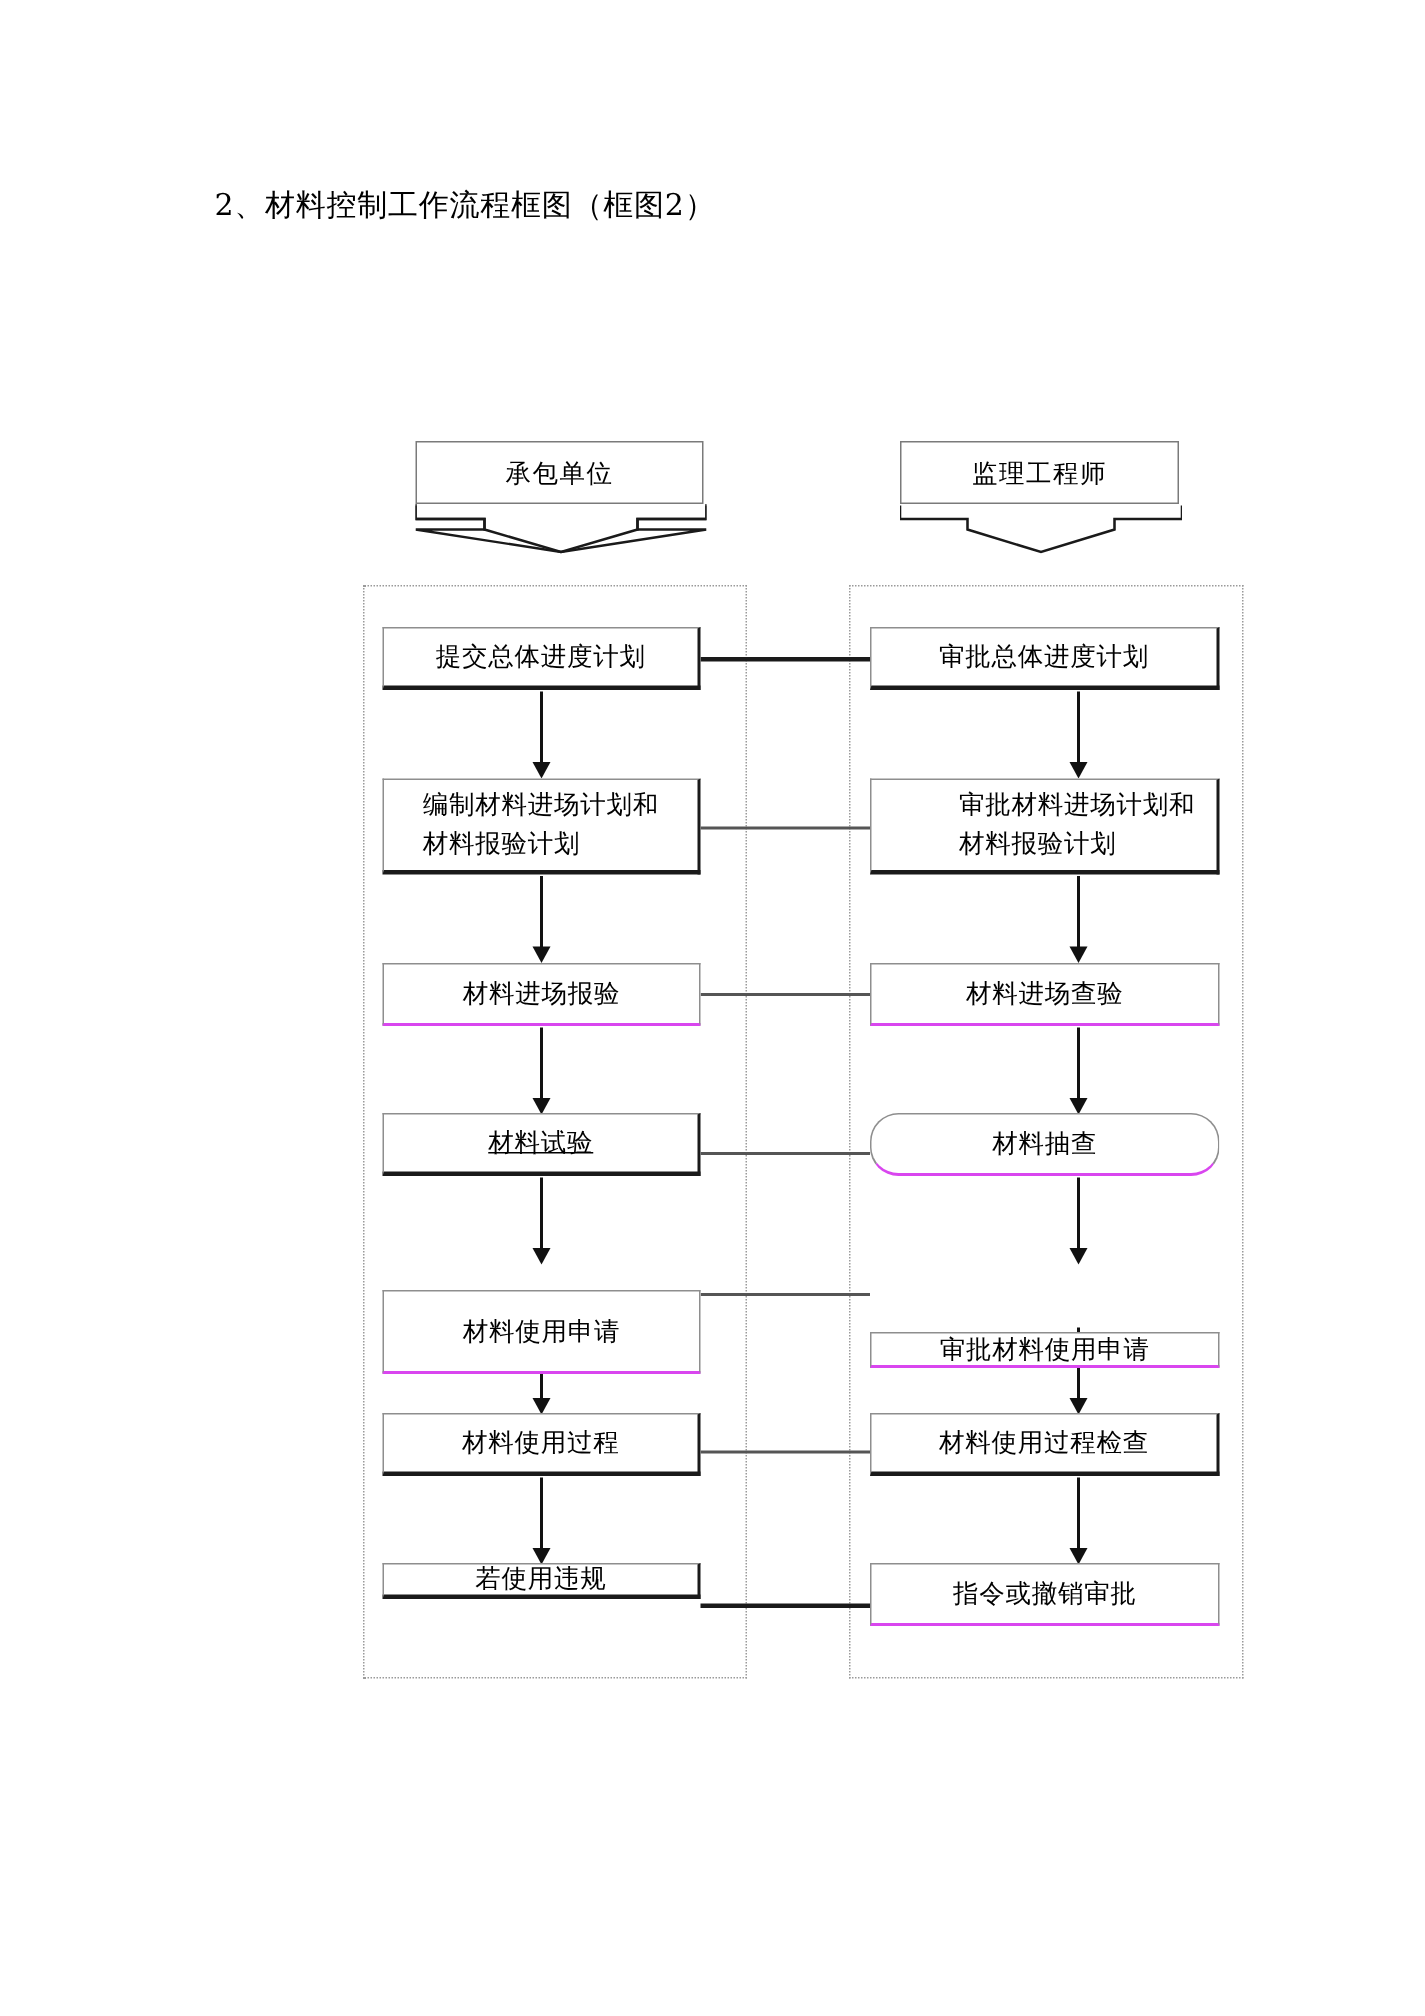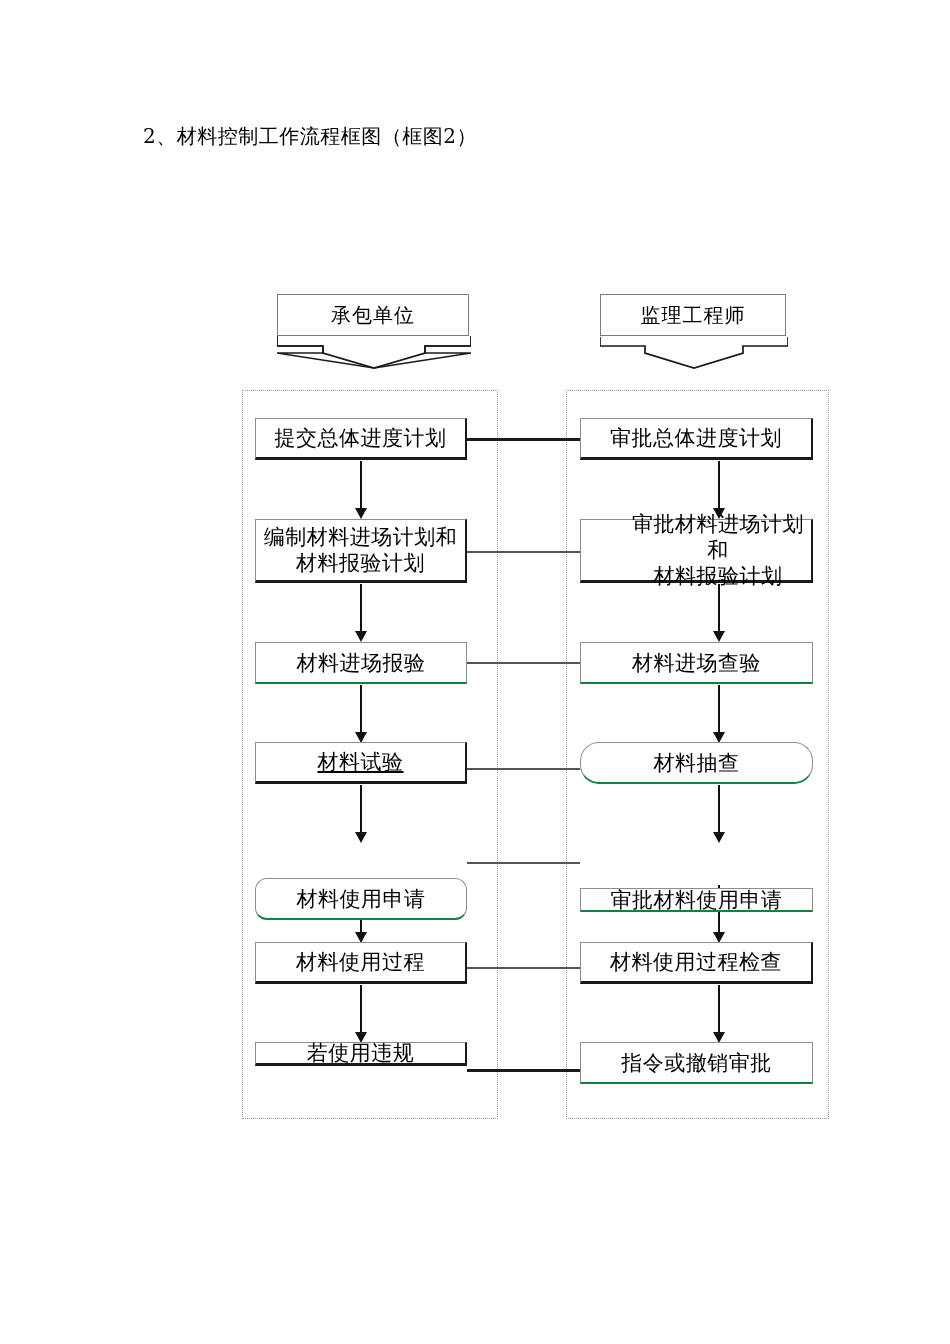--- a/index.html
+++ b/index.html
@@ -39,21 +39,21 @@
 
   
   .role-box {
     position: absolute;
     box-sizing: border-box;
     border: 1px solid #7a7a7a;
     background: #ffffff;
     display: flex;
     align-items: center;
     justify-content: center;
-    font-size: 20px;
+    font-size: 17px;
     letter-spacing: 1px;
     z-index: 3;
   }
   .role-left  { left: 277px; top: 294px; width: 192px; height: 42px; }
   .role-right { left: 600px; top: 294px; width: 186px; height: 42px; }
 
   
   .chevron {
     position: absolute;
     z-index: 2;
@@ -64,29 +64,29 @@
     position: absolute;
     box-sizing: border-box;
     background: #ffffff;
     border-top: 1px solid #8e8e8e;
     border-left: 1px solid #8e8e8e;
     border-right: 2px solid #1a1a1a;
     border-bottom: 3px solid #1a1a1a;
     display: flex;
     align-items: center;
     justify-content: center;
-    text-align: center;
-    font-size: 21px;
+    text-align: left;
+    font-size: 17px;
     letter-spacing: 0.5px;
     line-height: 26px;
     z-index: 4;
   }
   .pbox.thin {
     border-right: 1px solid #8e8e8e;
-    border-bottom: 2px solid #15803d;
+    border-bottom: 2px solid #d946ef;
   }
 
   
   .col-l { left: 255px; width: 212px; }
   .col-r { left: 580px; width: 233px; }
 
   
   .vline {
     position: absolute;
     width: 2px;
@@ -162,21 +162,21 @@
 <div class="vhead" style="left:713px; top:732px;"></div>
 
 <div class="pbox col-l" style="top:742px; height:42px;text-decoration:underline;">材料试验</div>
 <div class="pbox col-r thin" style="top:742px; height:42px;border-radius:19px;">材料抽查</div>
 <div class="hline thin" style="left:467px; top:768px; width:113px;"></div>
 <div class="vline" style="left:360px; top:785px; height:50px;"></div>
 <div class="vhead" style="left:355px; top:832px;"></div>
 <div class="vline" style="left:718px; top:785px; height:50px;"></div>
 <div class="vhead" style="left:713px; top:832px;"></div>
 
-<div class="pbox col-l thin" style="top:878px; height:42px;border-radius:12px;">材料使用申请</div>
+<div class="pbox col-l thin" style="top:860px; height:56px;">材料使用申请</div>
 <div class="pbox col-r thin" style="top:888px; height:24px;">审批材料使用申请</div>
 <div class="hline thin" style="left:467px; top:862px; width:113px;"></div>
 <div class="vline" style="left:360px; top:885px; height:50px;"></div>
 <div class="vhead" style="left:355px; top:932px;"></div>
 <div class="vline" style="left:718px; top:885px; height:50px;"></div>
 <div class="vhead" style="left:713px; top:932px;"></div>
 
 <div class="pbox col-l" style="top:942px; height:42px;">材料使用过程</div>
 <div class="pbox col-r" style="top:942px; height:42px;">材料使用过程检查</div>
 <div class="hline thin" style="left:467px; top:967px; width:113px;"></div>

